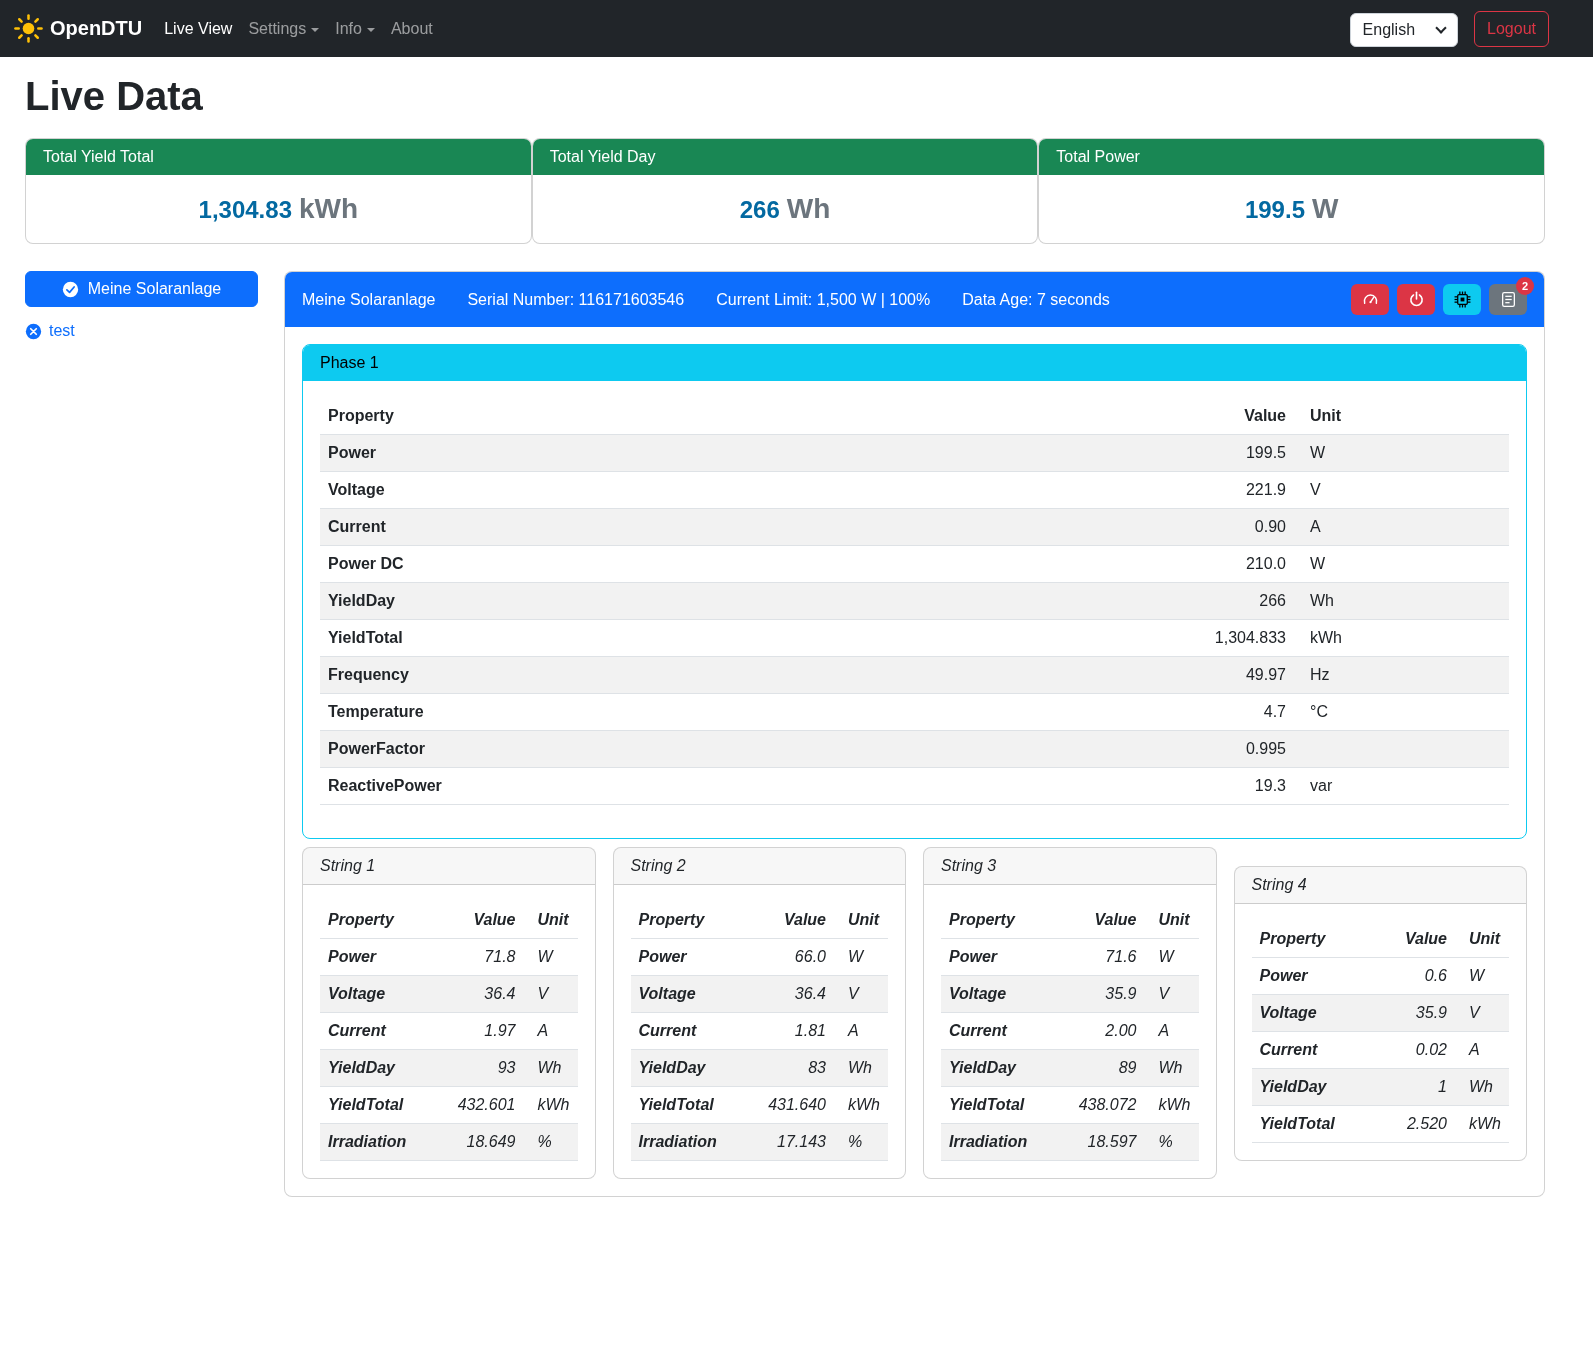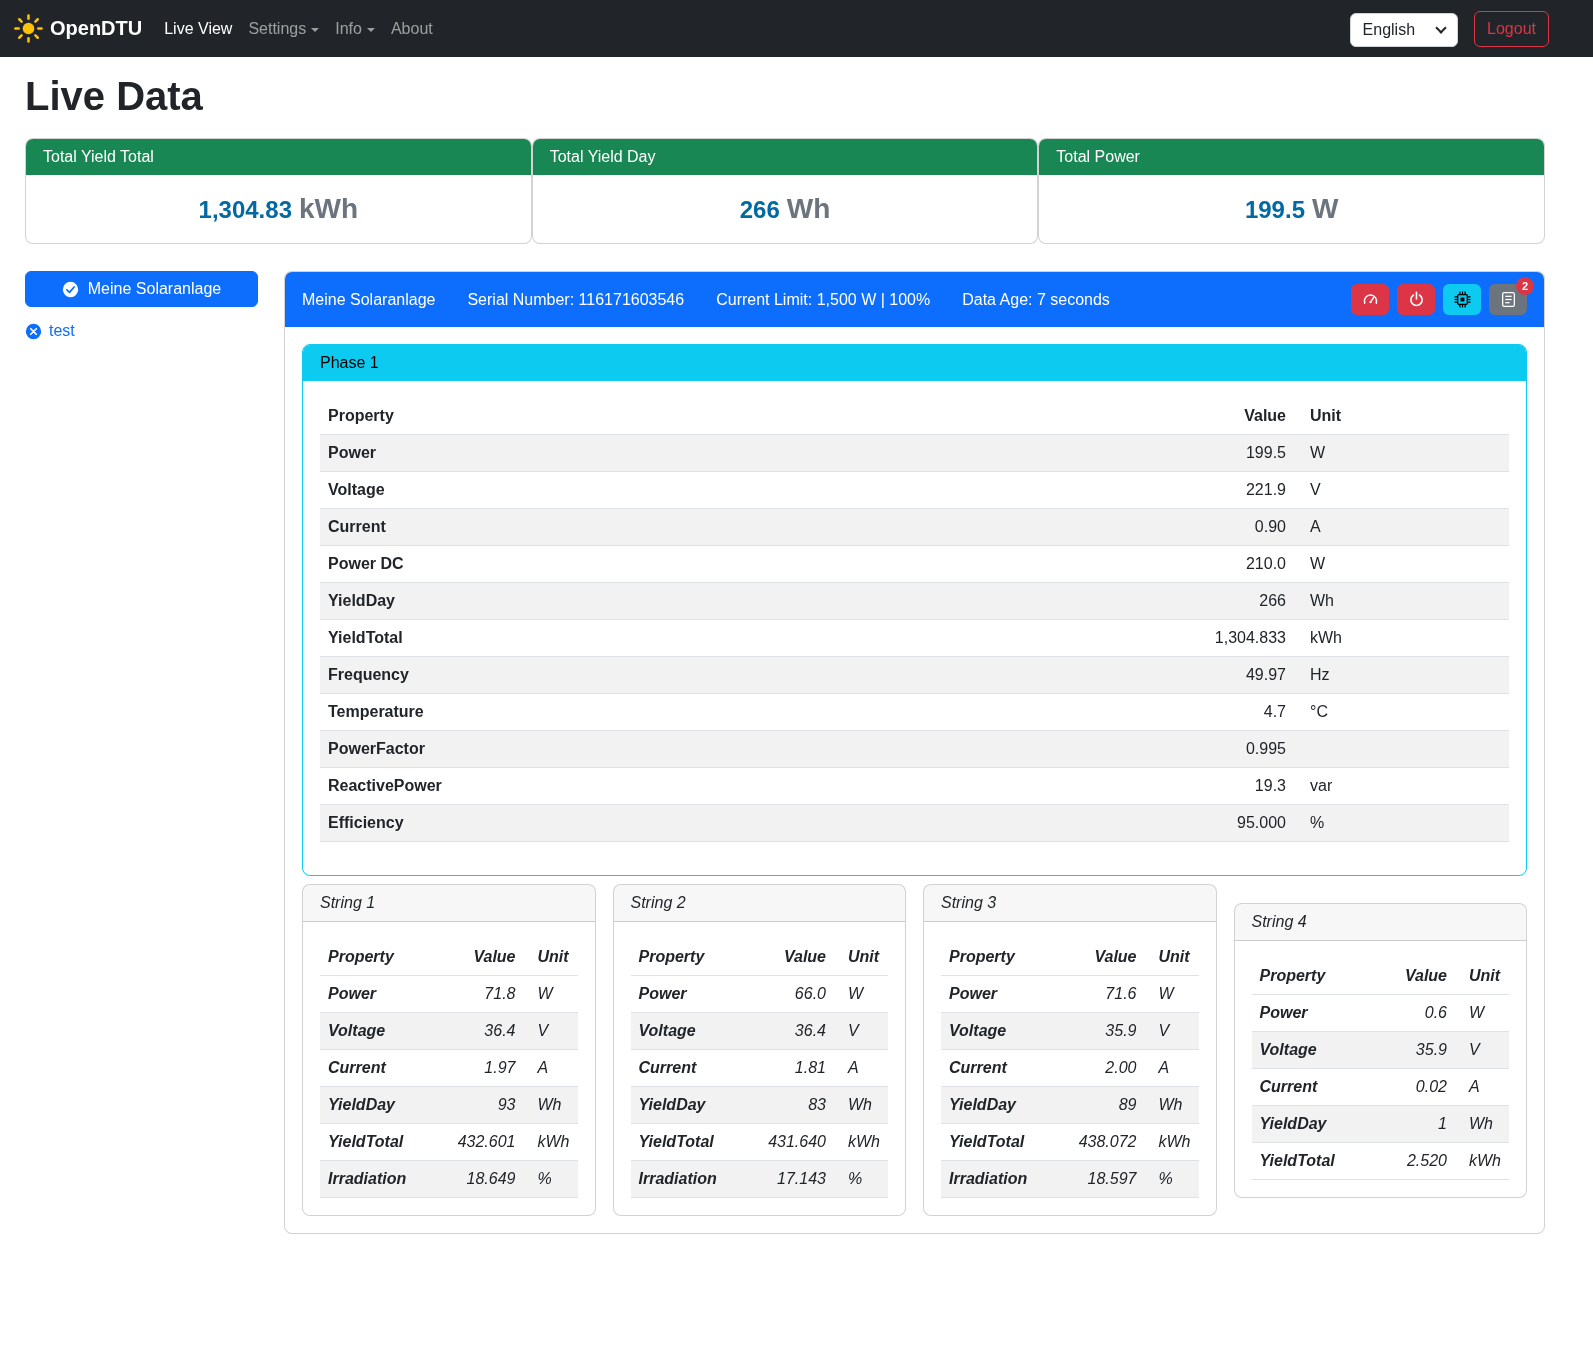--- a/index.html
+++ b/index.html
@@ -413,25 +413,20 @@
                 <tr>
                     <th>PowerFactor</th>
                     <td class="col-val">0.995</td>
                     <td class="col-unit"></td>
                   </tr>
                 <tr>
                     <th>ReactivePower</th>
                     <td class="col-val">19.3</td>
                     <td class="col-unit">var</td>
                   </tr>
-                <tr>
-                    <th>Efficiency</th>
-                    <td class="col-val">95.000</td>
-                    <td class="col-unit">%</td>
-                  </tr>
               </tbody>
             </table>
           </div>
         </div>
 
         <div class="strings-row">
 
           <div class="string-card">
             <div class="string-header">String 1</div>
             <div class="card-table-body">

